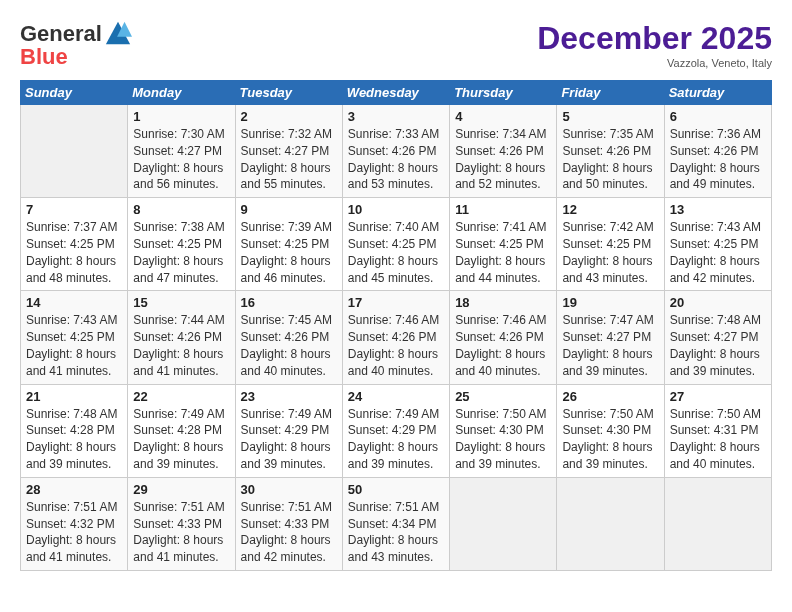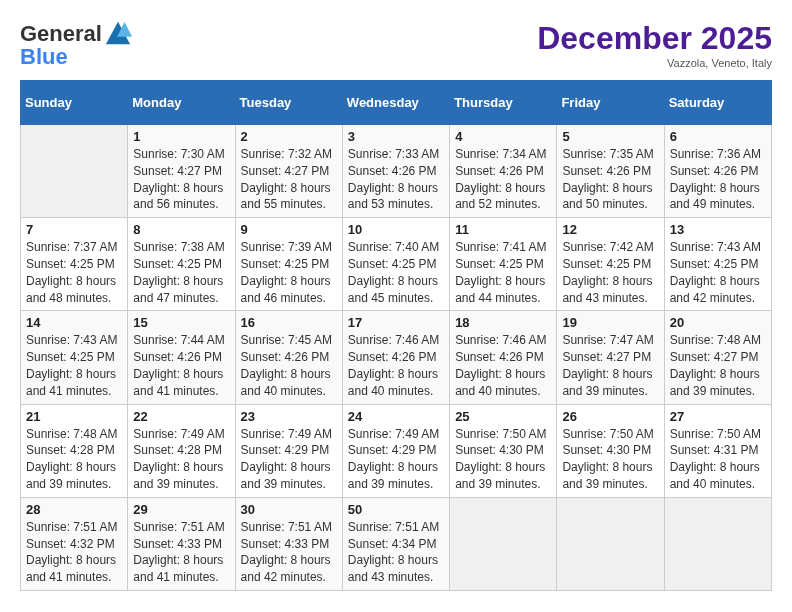--- a/index.html
+++ b/index.html
@@ -41,25 +41,26 @@
       color: #555;
     }
     table {
       width: 100%;
       border-collapse: collapse;
       font-size: 11px;
     }
     thead tr th {
       background-color: #2a6db5;
       color: white;
-      padding: 14px 4px;
+      padding: 4px 4px;
       text-align: left;
       font-size: 13px;
       font-weight: bold;
       border: 1px solid #2a6db5;
+      font-style: italic;
     }
     tbody tr td {
       border: 1px solid #ccc;
       vertical-align: top;
       padding: 4px 5px;
       width: 14.28%;
       min-height: 80px;
       height: 90px;
       background: #fff;
     }
@@ -91,21 +92,21 @@
 <div class="header">
   <div class="logo">
     <div>
       <div style="display:flex;align-items:center;">
         <span class="logo-general" style="font-size:22px;font-weight:bold;color:#333;">General</span>
         <svg class="logo-icon" viewBox="0 0 30 30">
           <polygon points="15,2 28,26 2,26" fill="#1a6faf"></polygon>
           <polygon points="22,2 30,18 14,18" fill="#5ab4e5"></polygon>
         </svg>
       </div>
-      <div class="logo-blue" style="font-size:22px;font-weight:bold;color:#3b82f6;margin-top:-4px;">Blue</div>
+      <div class="logo-blue" style="font-size:22px;font-weight:bold;color:#ef4444;margin-top:-4px;">Blue</div>
     </div>
   </div>
   <div class="title-block">
     <div class="month-title">December 2025</div>
     <div class="subtitle">Vazzola, Veneto, Italy</div>
   </div>
 </div>
 
 <table>
   <thead>

